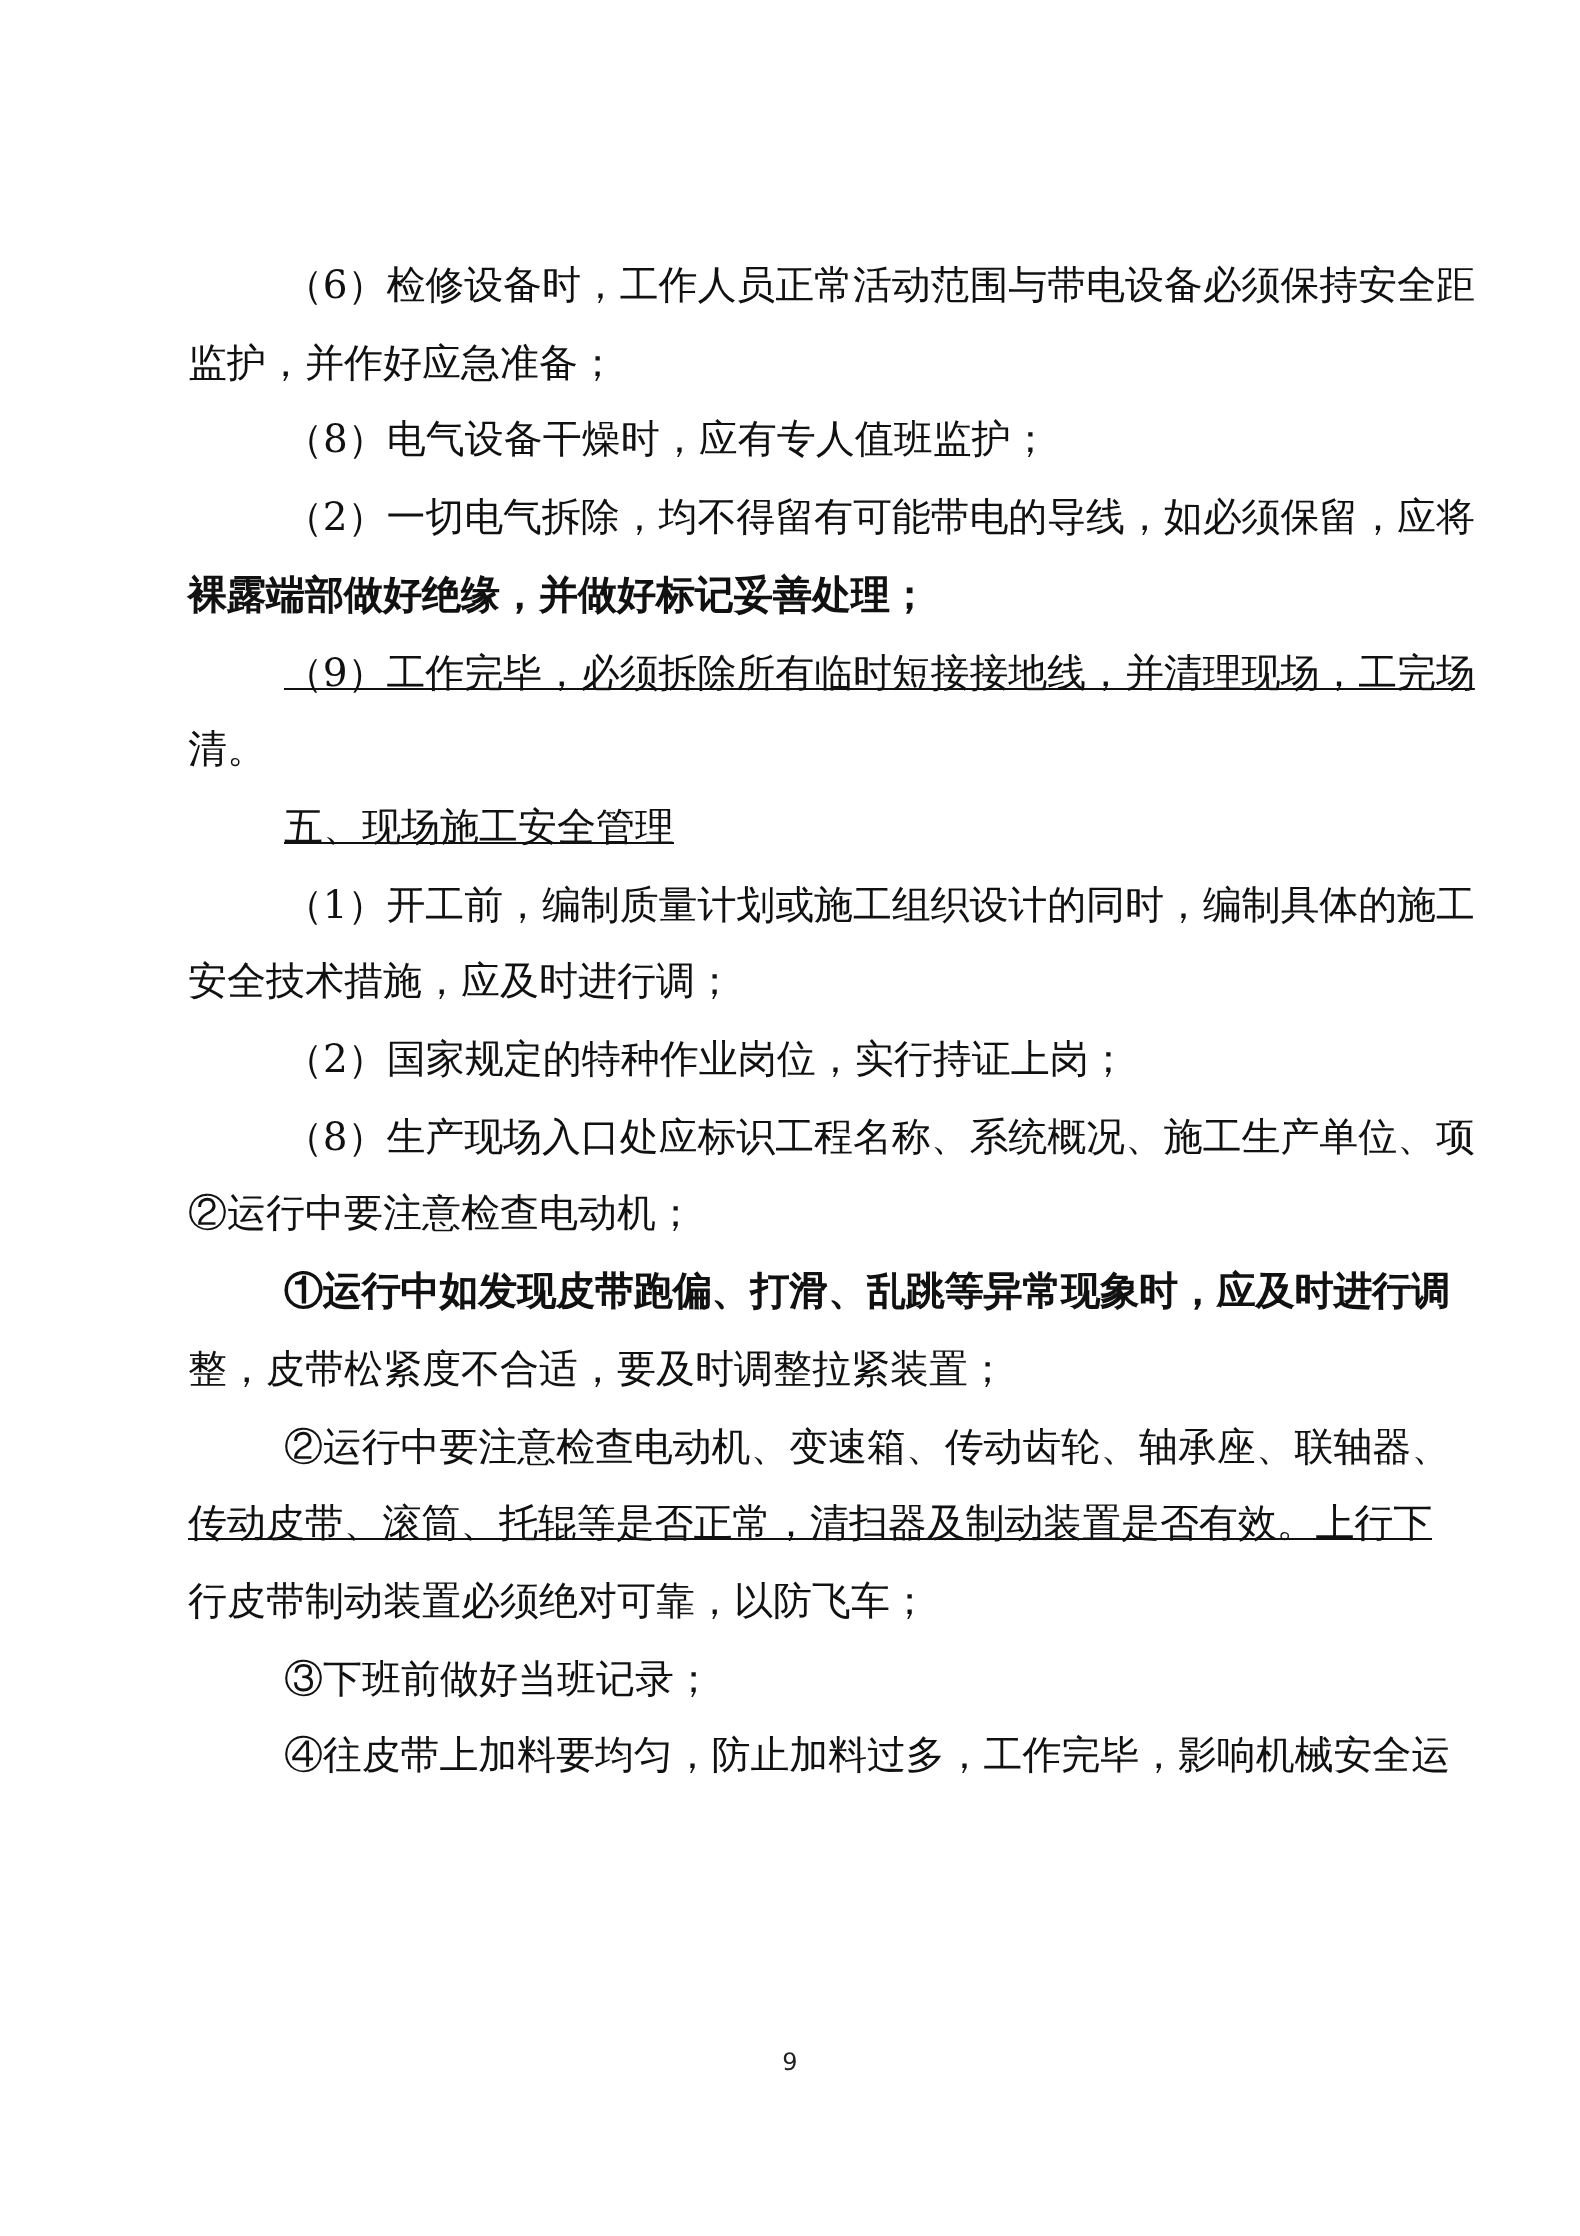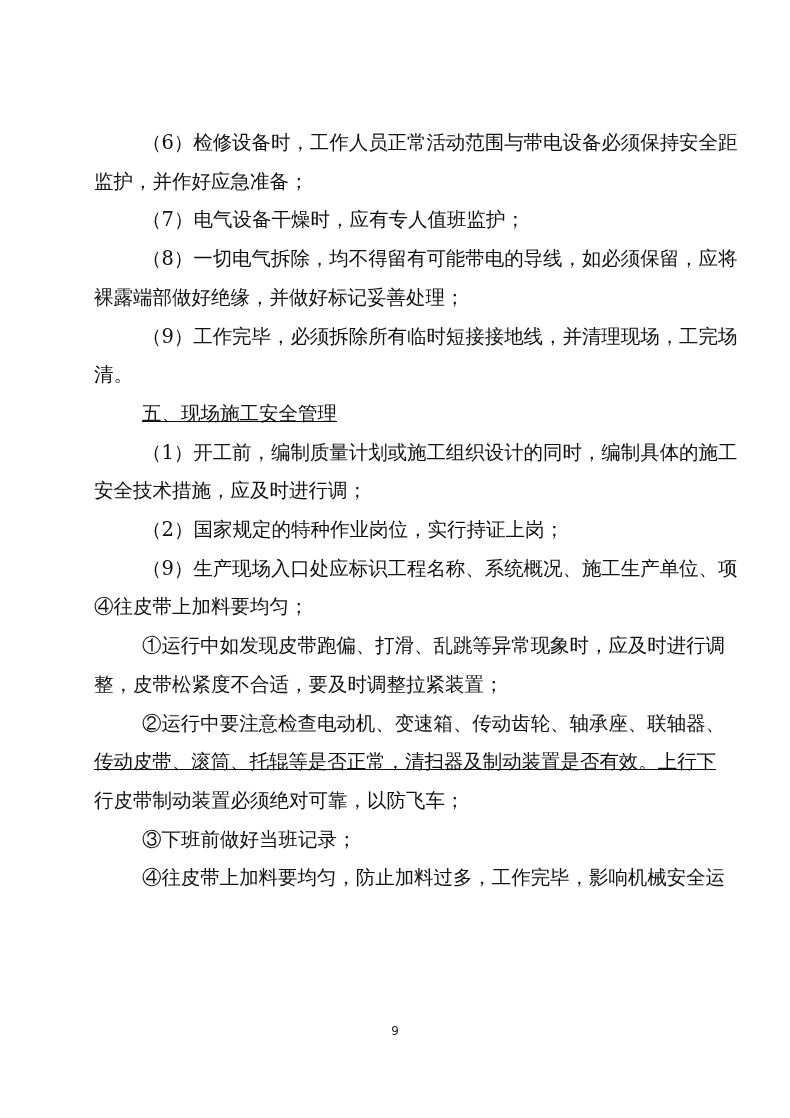--- a/index.html
+++ b/index.html
@@ -56,46 +56,46 @@
 </head>
 <body>
 
 <div class="page">
   <div class="body-text" id="body-text">
       <div class="para">
         <span class="line" style="padding-left: 48px; letter-spacing: -0.0645161px;">（6）检修设备时，工作人员正常活动范围与带电设备必须保持安全距</span>
         <span class="line" style="letter-spacing: 0px;">监护，并作好应急准备；</span>
       </div>
       <div class="para">
-        <span class="line" style="padding-left: 48px; letter-spacing: 0px;">（7）电气设备干燥时，应有专人值班监护；</span>
+        <span class="line" style="padding-left: 48px; letter-spacing: 0px;">（8）电气设备干燥时，应有专人值班监护；</span>
       </div>
       <div class="para">
-        <span class="line" style="padding-left: 48px; letter-spacing: -0.0645161px;">（8）一切电气拆除，均不得留有可能带电的导线，如必须保留，应将</span>
-        <span class="line" style="letter-spacing: 0px;">裸露端部做好绝缘，并做好标记妥善处理；</span>
+        <span class="line" style="padding-left: 48px; letter-spacing: -0.0645161px;">（2）一切电气拆除，均不得留有可能带电的导线，如必须保留，应将</span>
+        <span class="line" style="letter-spacing: 0px; font-weight: bold;">裸露端部做好绝缘，并做好标记妥善处理；</span>
       </div>
       <div class="para">
-        <span class="line" style="padding-left: 48px; letter-spacing: -0.0645161px;">（9）工作完毕，必须拆除所有临时短接接地线，并清理现场，工完场</span>
+        <span class="line" style="padding-left: 48px; letter-spacing: -0.0645161px; text-decoration: underline;">（9）工作完毕，必须拆除所有临时短接接地线，并清理现场，工完场</span>
         <span class="line" style="letter-spacing: 0px;">清。</span>
       </div>
       <div class="para">
         <span class="line" style="padding-left: 48px; letter-spacing: 0px; text-decoration: underline;">五、现场施工安全管理</span>
       </div>
       <div class="para">
         <span class="line" style="padding-left: 48px; letter-spacing: -0.0645161px;">（1）开工前，编制质量计划或施工组织设计的同时，编制具体的施工</span>
         <span class="line" style="letter-spacing: 0px;">安全技术措施，应及时进行调；</span>
       </div>
       <div class="para">
         <span class="line" style="padding-left: 48px; letter-spacing: 0px;">（2）国家规定的特种作业岗位，实行持证上岗；</span>
       </div>
       <div class="para">
-        <span class="line" style="padding-left: 48px; letter-spacing: -0.0645161px;">（9）生产现场入口处应标识工程名称、系统概况、施工生产单位、项</span>
-        <span class="line" style="letter-spacing: 0px;">④往皮带上加料要均匀；</span>
+        <span class="line" style="padding-left: 48px; letter-spacing: -0.0645161px;">（8）生产现场入口处应标识工程名称、系统概况、施工生产单位、项</span>
+        <span class="line" style="letter-spacing: 0px;">②运行中要注意检查电动机；</span>
       </div>
       <div class="para">
-        <span class="line" style="padding-left: 48px; letter-spacing: -0.0666667px;">①运行中如发现皮带跑偏、打滑、乱跳等异常现象时，应及时进行调</span>
+        <span class="line" style="padding-left: 48px; letter-spacing: -0.0666667px; font-weight: bold;">①运行中如发现皮带跑偏、打滑、乱跳等异常现象时，应及时进行调</span>
         <span class="line" style="letter-spacing: 0px;">整，皮带松紧度不合适，要及时调整拉紧装置；</span>
       </div>
       <div class="para">
         <span class="line" style="padding-left: 48px; letter-spacing: -0.0666667px;">②运行中要注意检查电动机、变速箱、传动齿轮、轴承座、联轴器、</span>
         <span class="line" style="letter-spacing: -0.0625px; text-decoration: underline;">传动皮带、滚筒、托辊等是否正常，清扫器及制动装置是否有效。上行下</span>
         <span class="line" style="letter-spacing: 0px;">行皮带制动装置必须绝对可靠，以防飞车；</span>
       </div>
       <div class="para">
         <span class="line" style="padding-left: 48px; letter-spacing: 0px;">③下班前做好当班记录；</span>
       </div>

